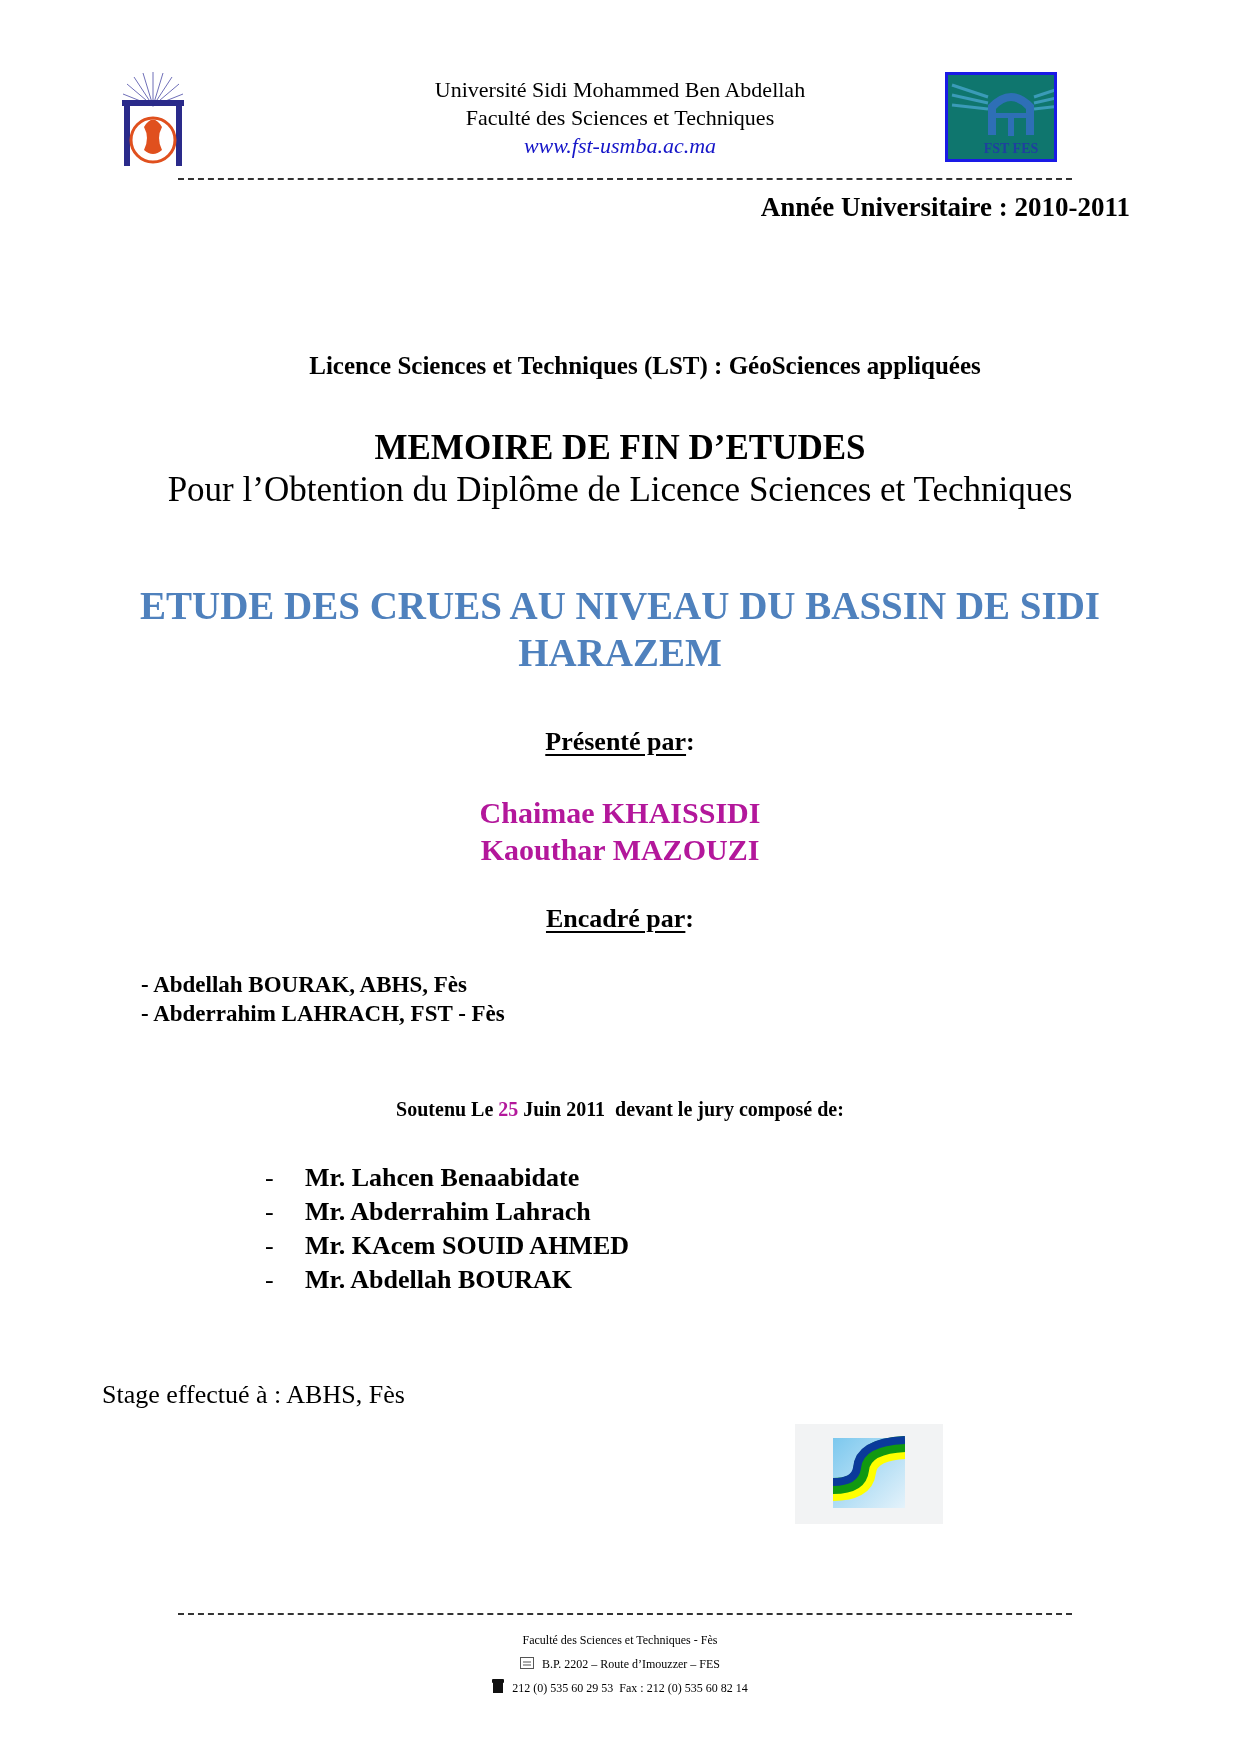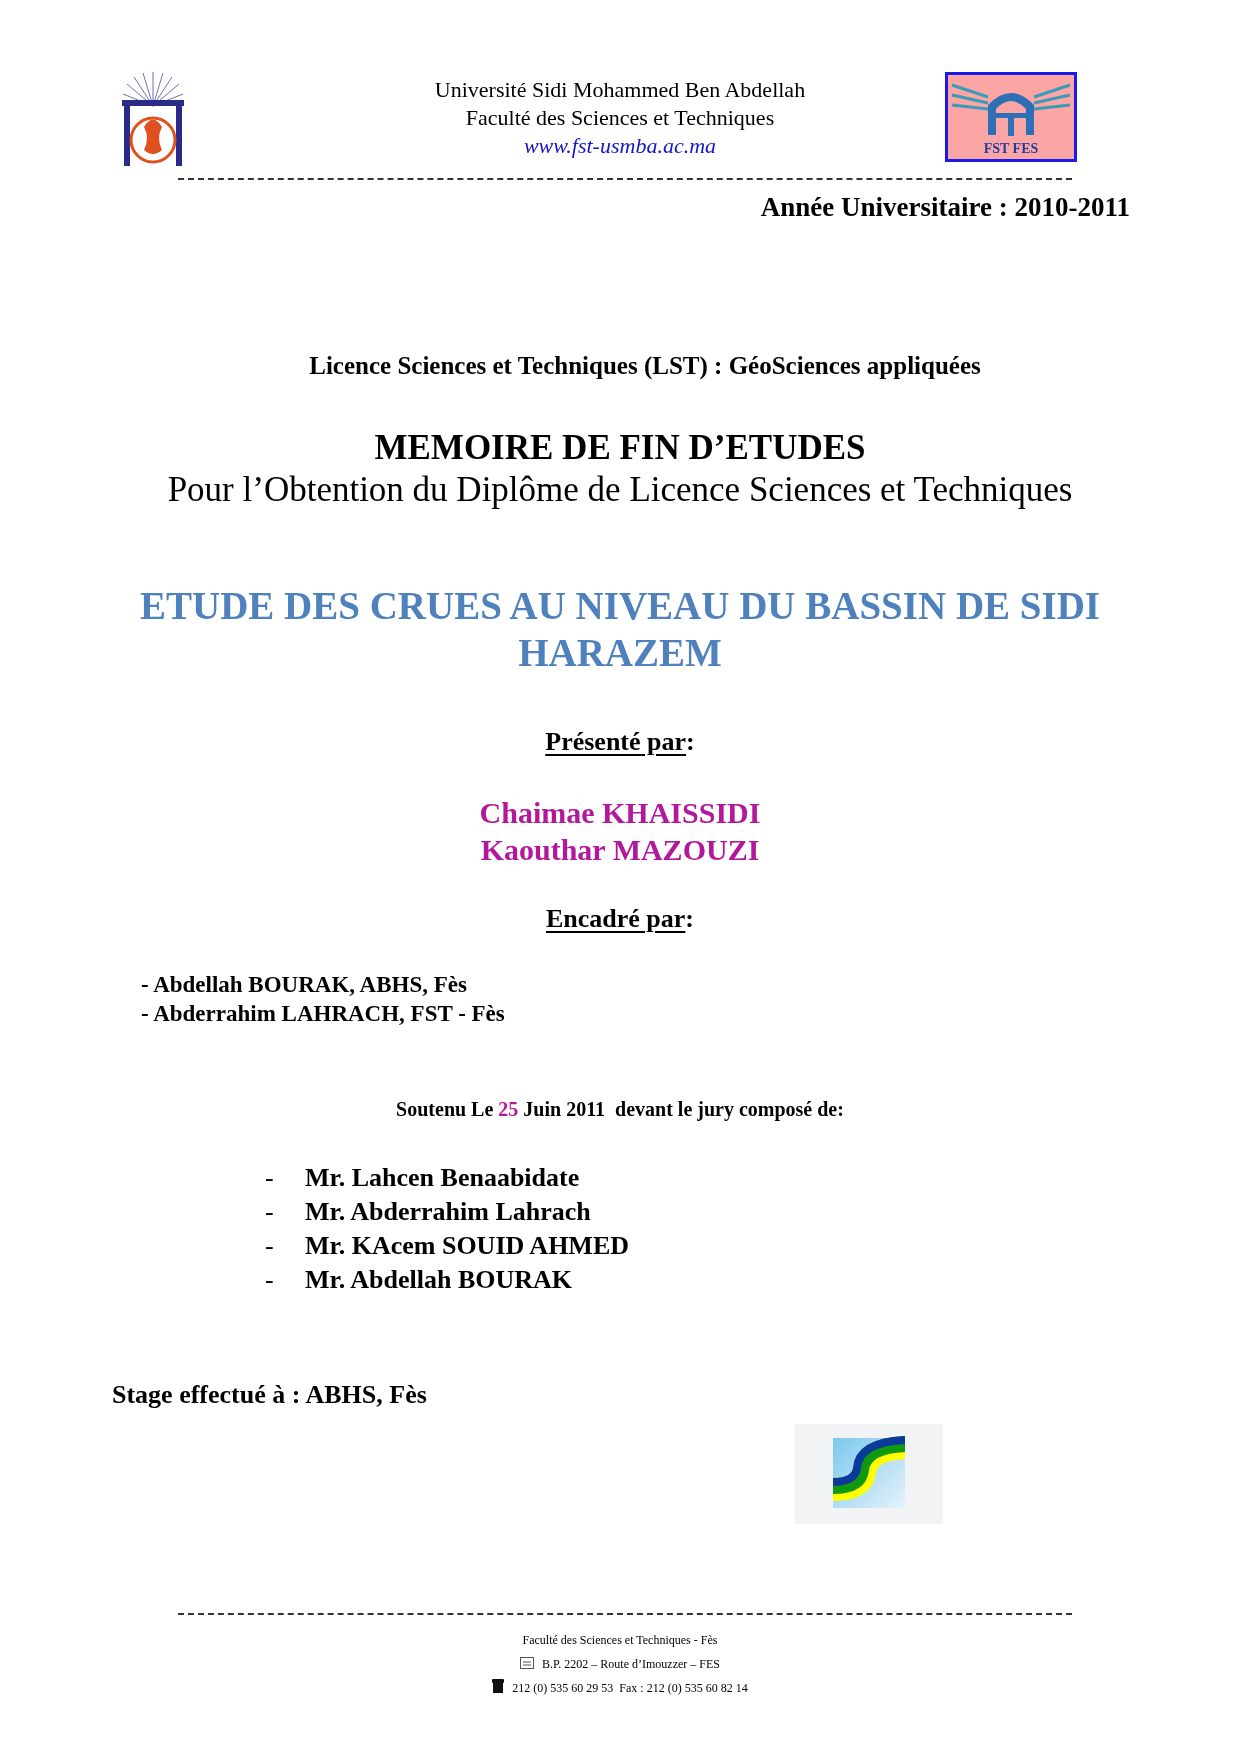--- a/index.html
+++ b/index.html
@@ -3,21 +3,21 @@
 <meta charset="utf-8">
 <style>
   html, body { margin: 0; padding: 0; background: #ffffff; }
   body { width: 1240px; height: 1755px; position: relative; overflow: hidden;
          font-family: "Liberation Serif", "DejaVu Serif", serif; color: #000; }
   .abs { position: absolute; }
   .center { left: 0; width: 1240px; text-align: center; }
 
   
   #uni-logo { left: 118px; top: 72px; width: 70px; height: 96px; }
-  #fst-logo { left: 945px; top: 72px; width: 132px; height: 90px; border: 3px solid #1a1ae6; box-sizing: border-box; background: #fca5a5; overflow: hidden; }
+  #fst-logo { left: 945px; top: 72px; width: 112px; height: 90px; border: 3px solid #1a1ae6; box-sizing: border-box; background: #0f766e; overflow: hidden; }
   .hdr-line { font-size: 22px; font-weight: normal; line-height: 28px; }
   #hdr-uni { top: 76px; }
   #hdr-fac { top: 104px; }
   #hdr-url { top: 132px; color: #1515c8; font-style: italic; }
   .dash-line { left: 178px; width: 894px; border-top: 2px dashed #333; height: 0; }
   #hdr-dash { top: 178px; }
   #annee { right: 110px; top: 192px; font-size: 27px; font-weight: bold; }
 
   #licence { top: 352px; font-size: 25px; font-weight: bold; padding-left: 25px; }
   #memoire { top: 428px; font-size: 35px; font-weight: bold; }
@@ -41,21 +41,21 @@
   #soutenu { top: 1098px; font-size: 20px; font-weight: bold; }
   #soutenu .day { color: #b3179b; }
 
   .jury-row { left: 265px; font-size: 26px; font-weight: bold; height: 34px; }
   .jury-row .dash { display: inline-block; width: 40px; font-weight: normal; }
   #jury0 { top: 1163px; }
   #jury1 { top: 1197px; }
   #jury2 { top: 1231px; }
   #jury3 { top: 1265px; }
 
-  #stage { left: 112px; top: 1380px; font-size: 26px; font-weight: bold; }
+  #stage { left: 102px; top: 1380px; font-size: 26px; font-weight: normal; }
 
   #abhs-logo { left: 795px; top: 1424px; width: 148px; height: 100px; background: #f2f3f4; }
 
   #ftr-dash { top: 1613px; }
   .ftr-line { font-size: 12px; line-height: 24px; }
   #ftr1 { top: 1628px; }
   #ftr2 { top: 1652px; }
   #ftr3 { top: 1676px; }
   .ico { display: inline-block; margin-right: 8px; vertical-align: -2px; }
 </style>

